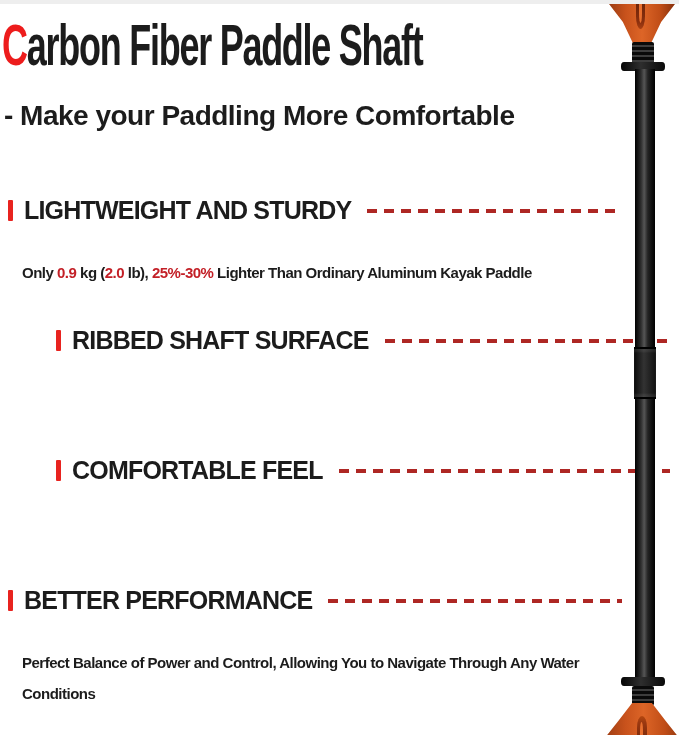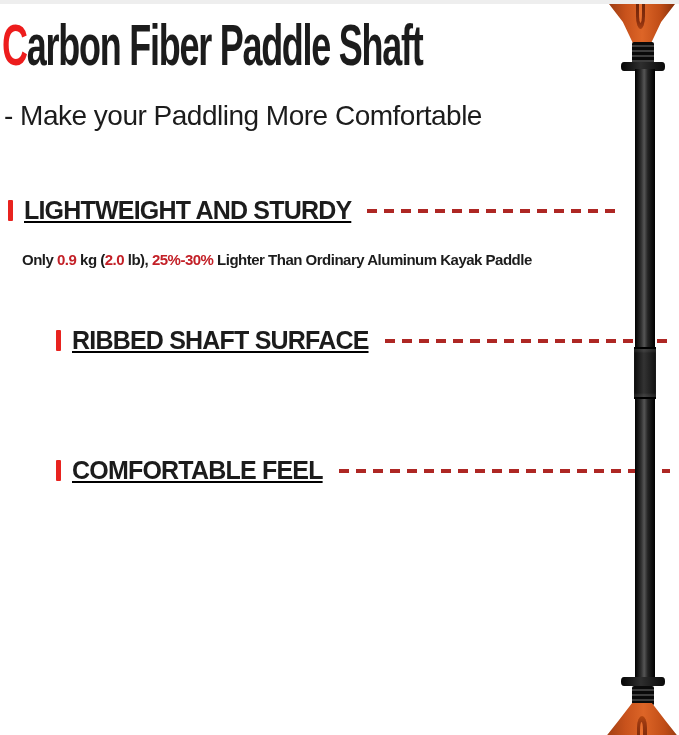--- a/index.html
+++ b/index.html
@@ -28,26 +28,26 @@
   .title{
     position:absolute;left:2px;top:12px;
     font-size:58px;font-weight:bold;letter-spacing:-2px;
     white-space:nowrap;line-height:1.0;
     transform:scaleX(0.62);transform-origin:0 0;
     color:var(--text-black);
   }
   .title .first{color:var(--title-red);}
   .subtitle{
     position:absolute;left:4px;top:96px;
-    font-size:28px;font-weight:normal;letter-spacing:-0.5px;
+    font-size:28px;font-weight:bold;letter-spacing:-0.5px;
     color:var(--text-black);white-space:nowrap;
   }
 
   
-  .section{position:absolute;left:0;width:679px;text-decoration:underline;}
+  .section{position:absolute;left:0;width:679px;}
   .section.s1{top:190px;}
   .section.s2{top:320px;padding-left:48px;}
   .section.s3{top:450px;padding-left:48px;}
   .section.s4{top:580px;}
   .head-row{
     display:flex;align-items:center;
     padding-left:8px;height:32px;
   }
   .red-bar{
     width:5px;height:21px;border-radius:1px;
@@ -58,21 +58,21 @@
     font-size:25px;font-weight:bold;letter-spacing:-0.8px;
     color:var(--text-black);white-space:nowrap;
   }
   .dashes{
     flex:1 1 auto;height:4px;
     margin:2px 57px 0 16px;
     background:repeating-linear-gradient(90deg,
       var(--dash-red) 0 10px, transparent 10px 17px);
   }
   .desc{
-    position:absolute;left:22px;top:50px;
+    position:absolute;left:22px;top:63px;
     font-size:15px;font-weight:bold;letter-spacing:-0.5px;
     color:var(--text-black);white-space:nowrap;line-height:31px;
   }
   .section.s4 .desc{white-space:normal;width:612px;}
   .desc .hl-red{color:var(--highlight-red);}
 
   
   .paddle{position:absolute;top:0;left:0;width:679px;height:735px;pointer-events:none;}
   .blade-top{
     position:absolute;left:609px;top:0;width:66px;height:43px;
@@ -155,20 +155,28 @@
   </div>
 
   <div class="section s3">
     <div class="head-row">
       <div class="red-bar"></div>
       <div class="head-text">COMFORTABLE FEEL</div>
       <div class="dashes"></div>
     </div>
   </div>
 
+  <div class="section s4">
+    <div class="head-row">
+      <div class="red-bar"></div>
+      <div class="head-text">BETTER PERFORMANCE</div>
+      <div class="dashes"></div>
+    </div>
+    <div class="desc"><span>Perfect Balance of Power and Control, Allowing You to Navigate Through Any Water Conditions</span></div>
+  </div>
 
   <div class="paddle">
     <div class="blade-top"></div>
     <div class="blade-top-spine"></div>
     <div class="collar top"></div>
     <div class="flange top"></div>
     <div class="shaft"></div>
     <div class="shaft-joint"></div>
     <div class="flange bottom"></div>
     <div class="collar bottom"></div>

